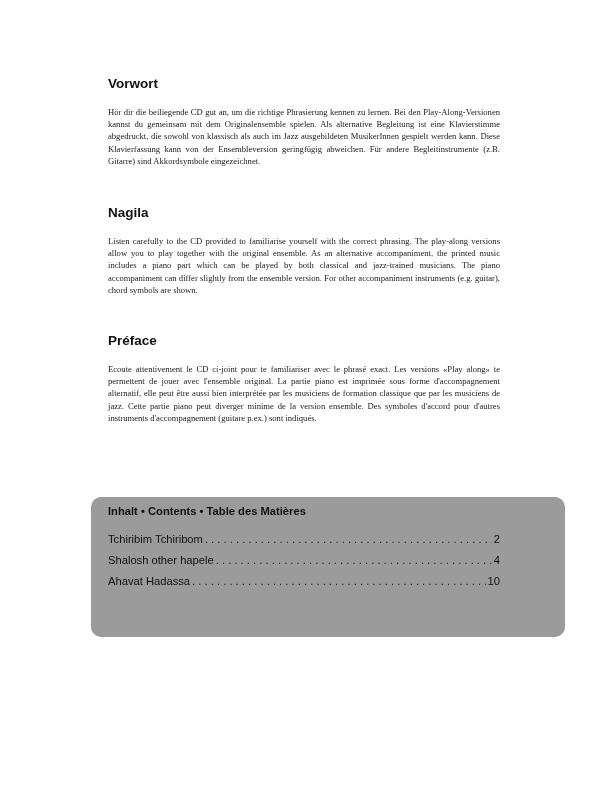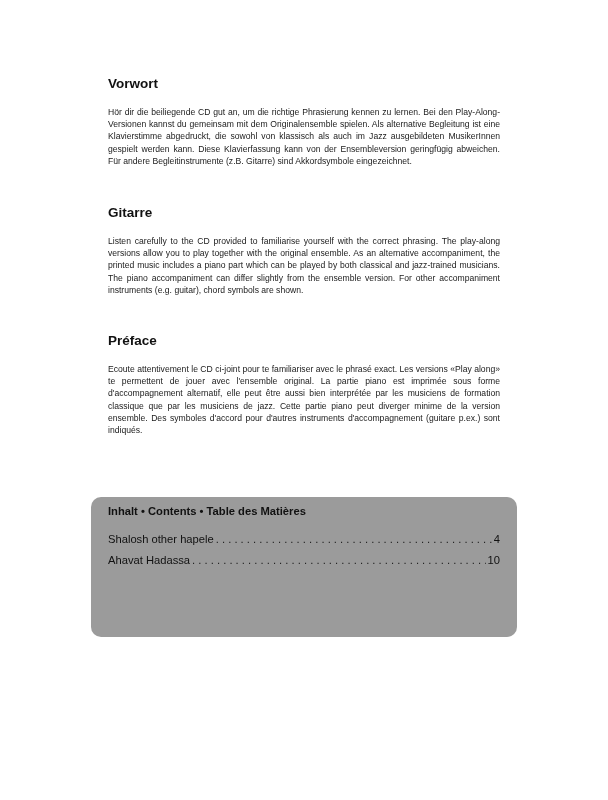--- a/index.html
+++ b/index.html
@@ -31,30 +31,31 @@
       font-weight: bold;
       line-height: 16px;
       color: #111;
     }
     .section p {
       margin: 14px 0 0 0;
       font-size: 8.6px;
       line-height: 12.2px;
       text-align: justify;
       color: #1a1a1a;
+      font-family: Liberation Serif, serif;
     }
     #sec-de { top: 76px; }
     #sec-en { top: 205px; }
     #sec-fr { top: 333px; }
 
     .toc-box {
       position: absolute;
       left: 91px;
       top: 497px;
-      width: 426px;
+      width: 474px;
       height: 140px;
       background: #9b9b9b;
       border-radius: 10px;
     }
     .toc-title {
       position: absolute;
       left: 17px;
       top: 8px;
       font-size: 11.2px;
       font-weight: bold;
@@ -93,32 +94,37 @@
 <body>
 
 <div class="page">
 
   <div class="section" id="sec-de">
     <h2>Vorwort</h2>
     <p>Hör dir die beiliegende CD gut an, um die richtige Phrasierung kennen zu lernen. Bei den Play-Along-Versionen kannst du gemeinsam mit dem Originalensemble spielen. Als alternative Begleitung ist eine Klavierstimme abgedruckt, die sowohl von klassisch als auch im Jazz ausgebildeten MusikerInnen gespielt werden kann. Diese Klavierfassung kann von der Ensembleversion geringfügig abweichen. Für andere Begleitinstrumente (z.B. Gitarre) sind Akkordsymbole eingezeichnet.</p>
   </div>
 
   <div class="section" id="sec-en">
-    <h2>Gitarre</h2>
+    <h2>Nagila</h2>
     <p>Listen carefully to the CD provided to familiarise yourself with the correct phrasing. The play-along versions allow you to play together with the original ensemble. As an alternative accompaniment, the printed music includes a piano part which can be played by both classical and jazz-trained musicians. The piano accompaniment can differ slightly from the ensemble version. For other accompaniment instruments (e.g. guitar), chord symbols are shown.</p>
   </div>
 
   <div class="section" id="sec-fr">
     <h2>Préface</h2>
     <p>Ecoute attentivement le CD ci-joint pour te familiariser avec le phrasé exact. Les versions «Play along» te permettent de jouer avec l'ensemble original. La partie piano est imprimée sous forme d'accompagnement alternatif, elle peut être aussi bien interprétée par les musiciens de formation classique que par les musiciens de jazz. Cette partie piano peut diverger minime de la version ensemble. Des symboles d'accord pour d'autres instruments d'accompagnement (guitare p.ex.) sont indiqués.</p>
   </div>
 
   <div class="toc-box">
     <div class="toc-title">Inhalt • Contents • Table des Matières</div>
     <div class="toc-list">
+      <div class="toc-row">
+        <span class="t">Tchiribim Tchiribom</span>
+        <span class="dots"></span>
+        <span class="pg">2</span>
+      </div>
       <div class="toc-row">
         <span class="t">Shalosh other hapele</span>
         <span class="dots"></span>
         <span class="pg">4</span>
       </div>
       <div class="toc-row">
         <span class="t">Ahavat Hadassa</span>
         <span class="dots"></span>
         <span class="pg">10</span>
       </div>

